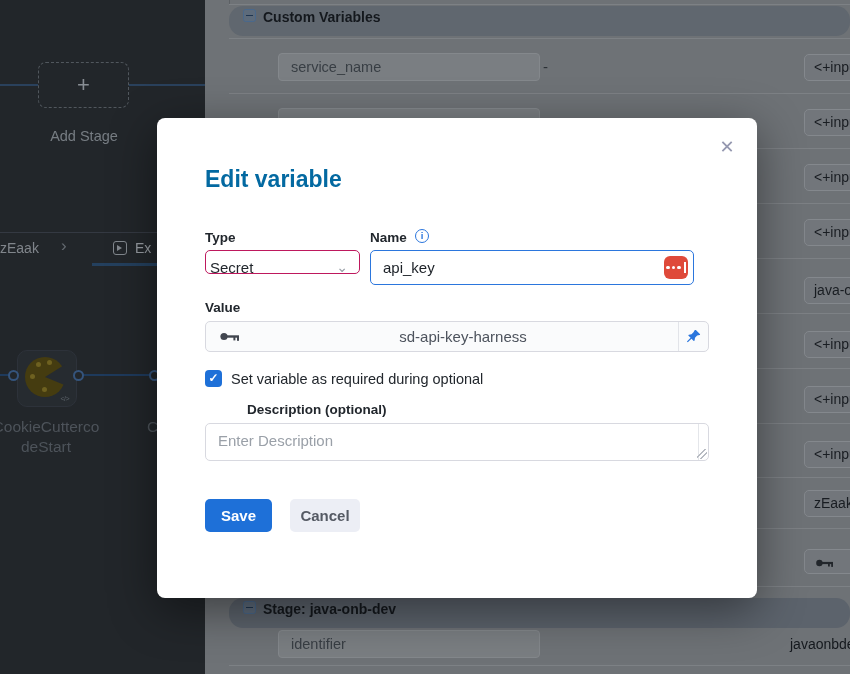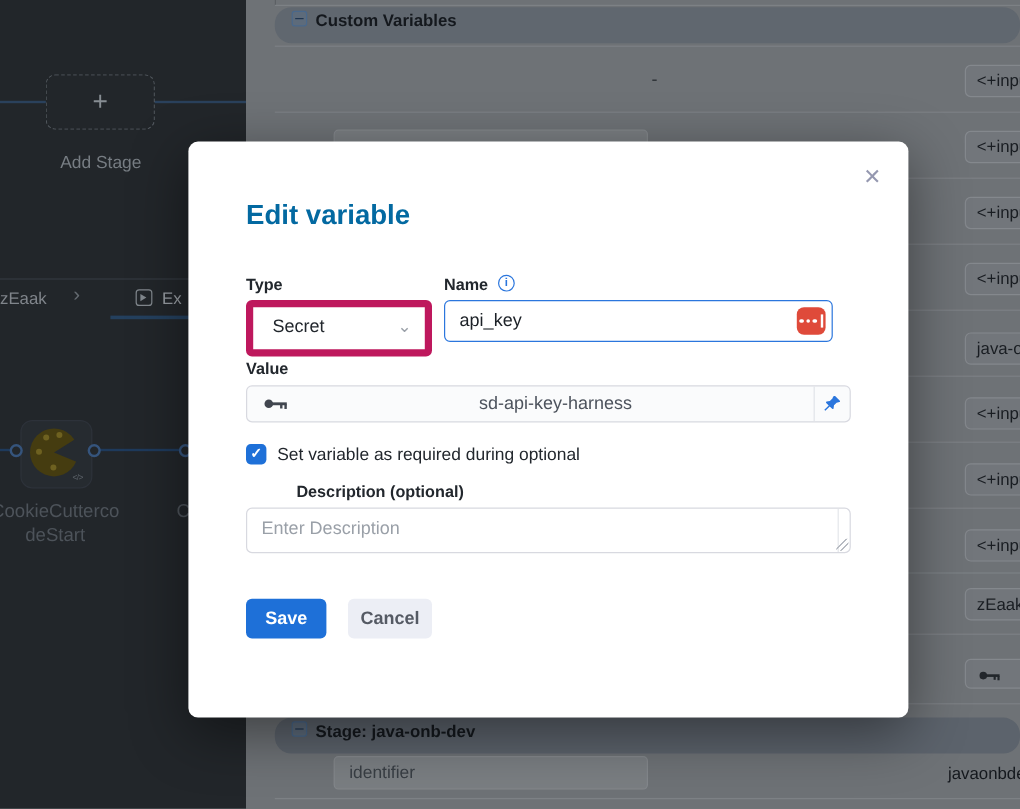--- a/index.html
+++ b/index.html
@@ -64,23 +64,23 @@
   .value-text { position:absolute; left:585px; color:#14181d; font-size:14px; white-space:nowrap; }
   .key-glyph-dark { position:absolute; left:11px; top:8px; }
 
   
   .modal { position:absolute; left:157px; top:118px; width:600px; height:480px; background:#fff;
            border-radius:8px; box-shadow:0 12px 48px rgba(0,0,0,0.45); }
   .modal-close { position:absolute; left:560px; top:19px; width:20px; height:20px; cursor:pointer;
            color:#9598b0; font-size:18px; font-weight:300; line-height:20px; text-align:center; }
   .modal-title { position:absolute; left:48px; top:48px; font-size:23px; font-weight:bold; color:#0369a1; }
   .field-label { position:absolute; font-size:13.5px; font-weight:bold; color:#22272d; }
-  .select-box { position:absolute; left:48px; top:132px; width:155px; height:47px;
-           border:6px solid #be185d; border-radius:5px; background:#fff;
-           font-size:15px; color:#22272d; line-height:33px; padding-left:16px; }
+  .select-box { position:absolute; left:48px; top:132px; width:155px; height:24px;
+           border:1px solid #be185d; border-radius:5px; background:#fff;
+           font-size:15px; color:#22272d; line-height:33px; padding-left:4px; }
   .select-caret { position:absolute; right:11px; top:0px; color:#9aa0a8; font-size:14px; }
   .info-icon { position:absolute; left:258px; top:111px; width:14px; height:14px;
            border:1.3px solid #2b76dd; border-radius:50%; color:#2b76dd; font-size:9.5px;
            text-align:center; line-height:12px; font-weight:bold; }
   .name-input-wrap { position:absolute; left:213px; top:132px; width:324px; height:35px; }
   .name-input { width:100%; height:100%; border:1.6px solid #2b76dd; border-radius:5px;
            font-family:"Liberation Sans",sans-serif; font-size:15px; color:#1c2127;
            padding:0 34px 0 12px; outline:none; }
   .multitype-btn { position:absolute; right:6px; top:6px; width:24px; height:23px; background:#df4a3a;
            border-radius:6px; display:flex; align-items:center; justify-content:center; gap:2px;
@@ -155,20 +155,21 @@
   <div class="vtable">
     <span class="vtick"></span>
     <div class="divider" style="top:4px;"></div>
 
     <div class="band" style="top:6px;">
       <span class="collapse-icon"></span>
       <span class="band-title">Custom Variables</span>
     </div>
     <div class="divider" style="top:38px;"></div>
 
+    <div class="name-chip" style="top:53px;">service_name</div>
     <span class="dash-cell" style="top:58px;">-</span>
 
     <div class="name-chip" style="top:108px;"></div>
 
     <div class="value-chip" style="top:54px;">&lt;+input</div>
     <div class="value-chip" style="top:109px;">&lt;+input</div>
     <div class="value-chip" style="top:164px;">&lt;+input</div>
     <div class="value-chip" style="top:219px;">&lt;+input</div>
     <div class="value-chip" style="top:277px;">java-o</div>
     <div class="value-chip" style="top:331px;">&lt;+input</div>

